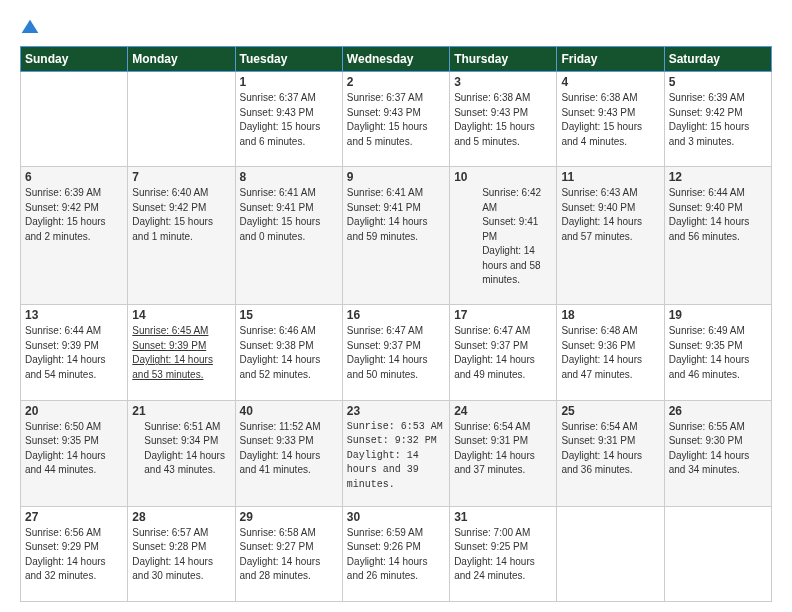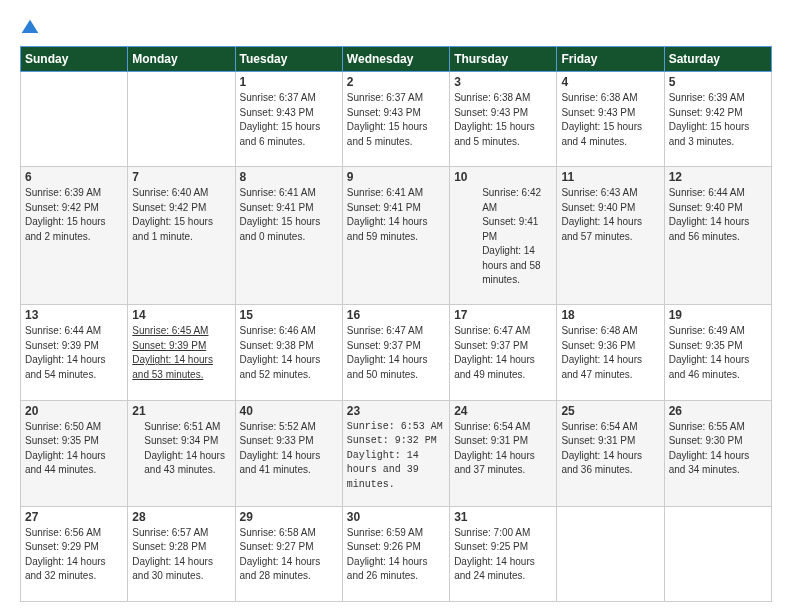--- a/index.html
+++ b/index.html
@@ -269,21 +269,21 @@
 Daylight: 14 hours and 44 minutes.</div>
           </td>
           <td>
             <span class="day-num">21</span>
             <div class="cell-text" style="white-space: pre-line; margin-left: 12px;">Sunrise: 6:51 AM
 Sunset: 9:34 PM
 Daylight: 14 hours and 43 minutes.</div>
           </td>
           <td>
             <span class="day-num">40</span>
-            <div class="cell-text" style="white-space: pre-line;">Sunrise: 5:52 AM
+            <div class="cell-text" style="white-space: pre-line;">Sunrise: 11:52 AM
 Sunset: 9:33 PM
 Daylight: 14 hours and 41 minutes.</div>
           </td>
           <td>
             <span class="day-num">23</span>
             <div class="cell-text" style="white-space: pre-line; font-family: Liberation Mono, monospace;">Sunrise: 6:53 AM
 Sunset: 9:32 PM
 Daylight: 14 hours and 39 minutes.</div>
           </td>
           <td>

